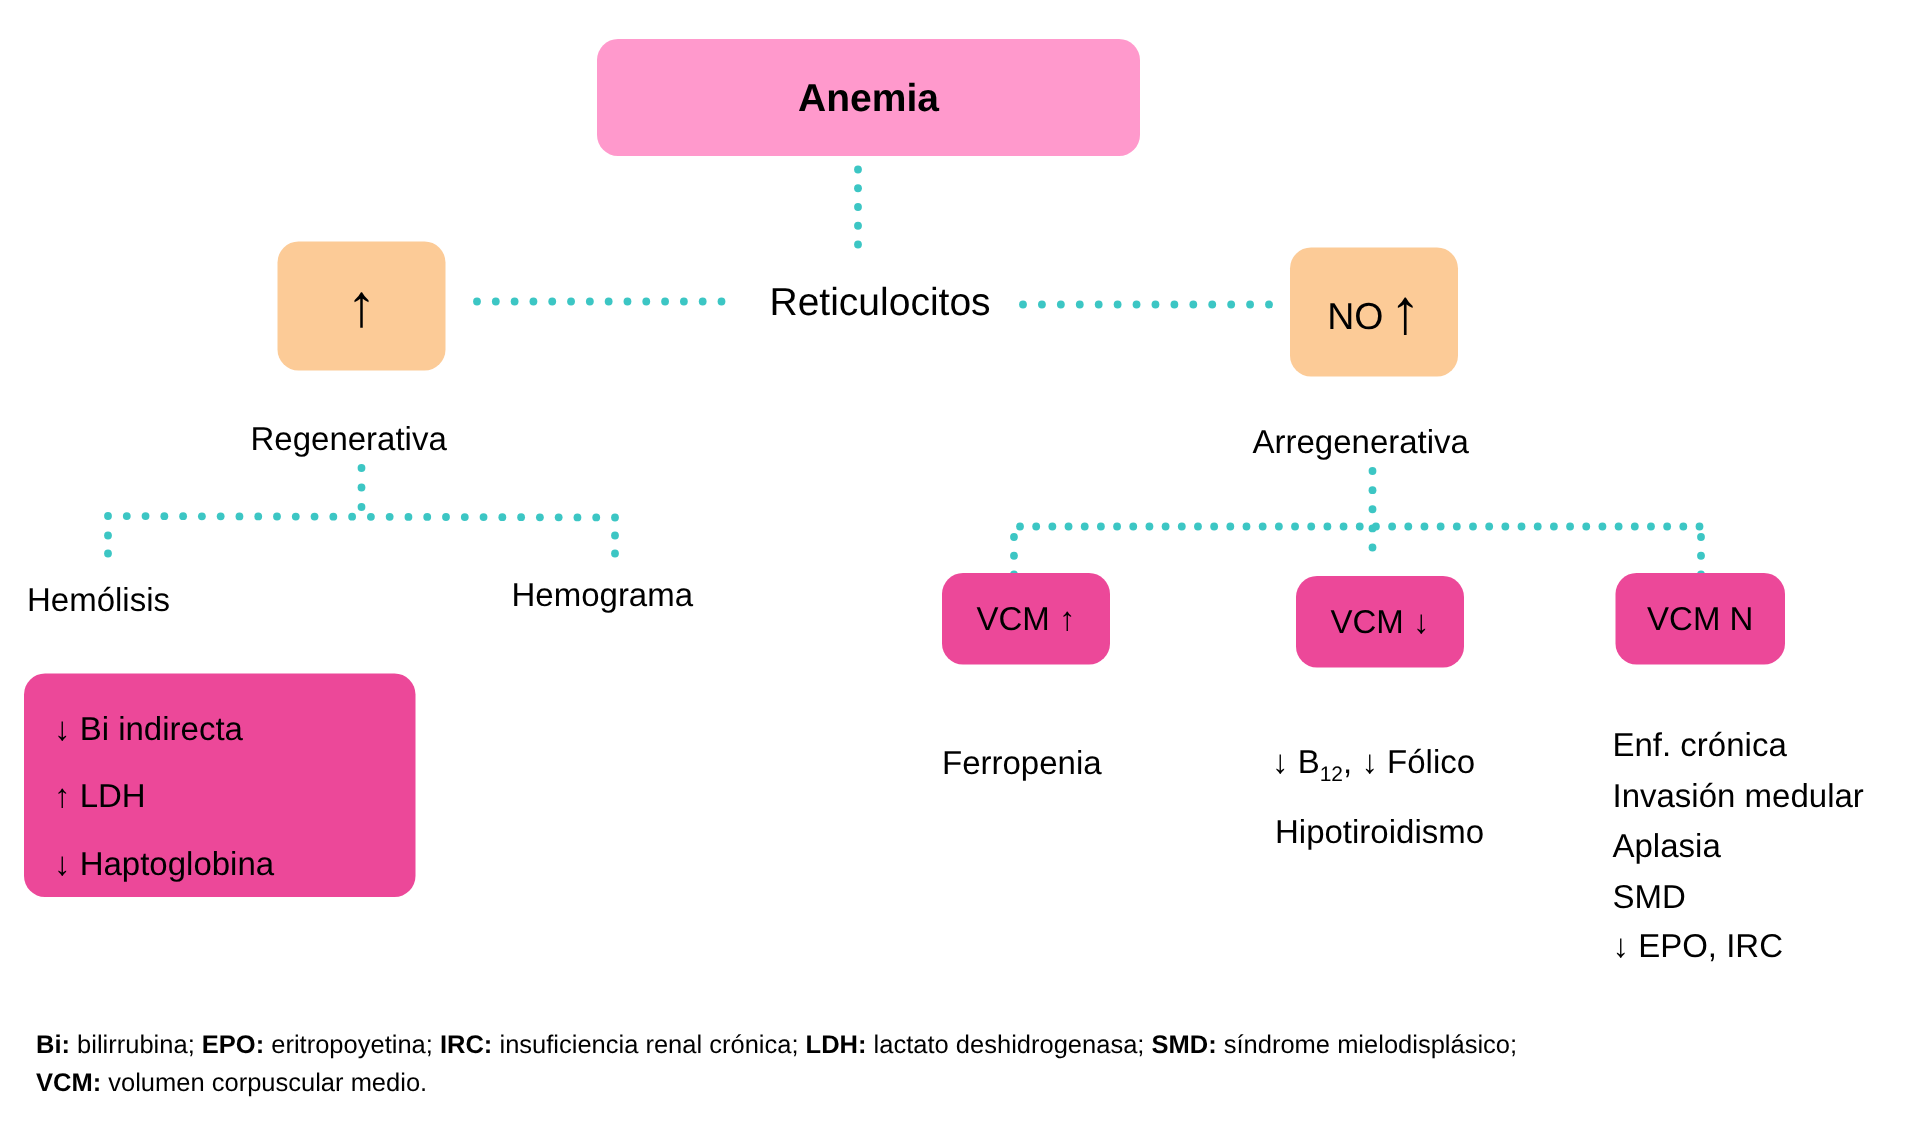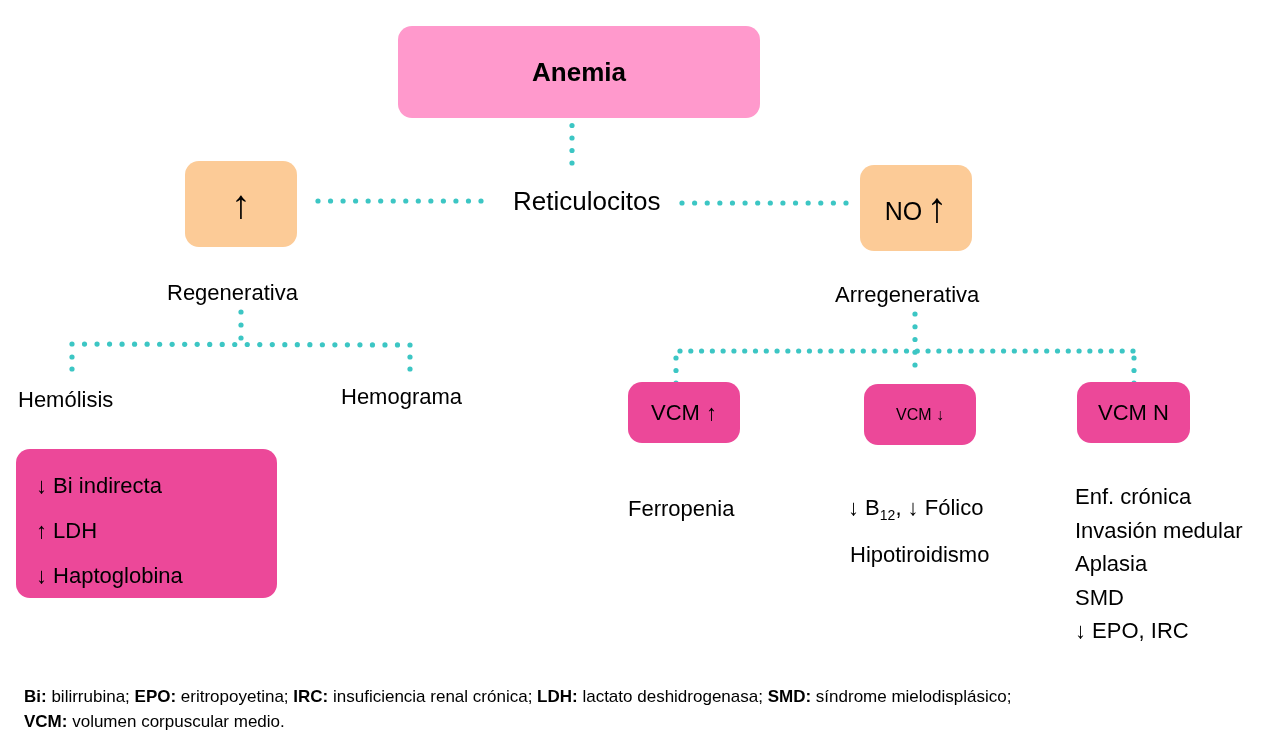--- a/index.html
+++ b/index.html
@@ -160,21 +160,21 @@
       <circle cx="676" cy="370.5" r="2.6" fill="#3cc6c4"></circle>
       <circle cx="676" cy="383" r="2.6" fill="#3cc6c4"></circle>
     </g>
     <g>
       <circle cx="1134" cy="358" r="2.6" fill="#3cc6c4"></circle>
       <circle cx="1134" cy="370.5" r="2.6" fill="#3cc6c4"></circle>
       <circle cx="1134" cy="383" r="2.6" fill="#3cc6c4"></circle>
     </g>
   </svg>
 
-<div class="box pink" style="left:398px;top:26px;width:362px;height:92px;">
+<div class="box pink" style="left:398px;top:26px;width:362px;height:78px;">
   <span style="font-size:26px;font-weight:bold;">Anemia</span>
 </div>
 
 <div class="lbl" style="left:495px;top:186px;font-size:26px;margin-left:18px;">Reticulocitos</div>
 
 <div class="box orange" style="left:185px;top:161px;width:112px;height:86px;">
   <span style="font-size:40px;">↑</span>
 </div>
 
 <div class="box orange" style="left:860px;top:165px;width:112px;height:86px;">
@@ -193,21 +193,21 @@
     <div class="list-line">↓ Haptoglobina</div>
   </div>
 </div>
 
 <div class="lbl" style="left:835px;top:282px;">Arregenerativa</div>
 
 <div class="box green" style="left:628px;top:382px;width:112px;height:61px;">
   <span style="font-size:22px;">VCM ↑</span>
 </div>
 <div class="box green" style="left:864px;top:384px;width:112px;height:61px;">
-  <span style="font-size:16px;">VCM ↓</span>
+  <span style="font-size:22px;">VCM ↓</span>
 </div>
 <div class="box green" style="left:1077px;top:382px;width:113px;height:61px;">
   <span style="font-size:22px;">VCM N</span>
 </div>
 
 <div class="lbl" style="left:628px;top:496px;">Ferropenia</div>
 
 <div class="lbl" style="left:848px;top:495px;"><span>↓ B</span><sub style="font-size:14px;">12</sub><span>, ↓ Fólico</span></div>
 <div class="lbl" style="left:850px;top:542px;">Hipotiroidismo</div>
 

